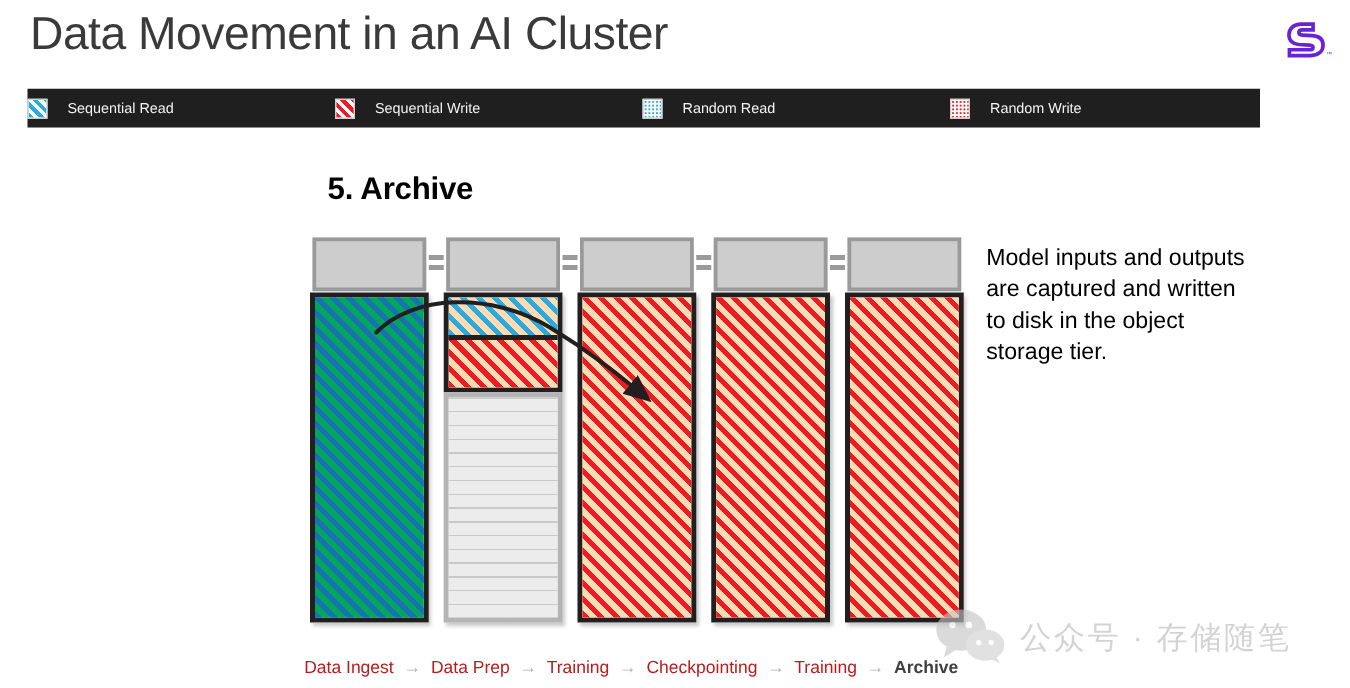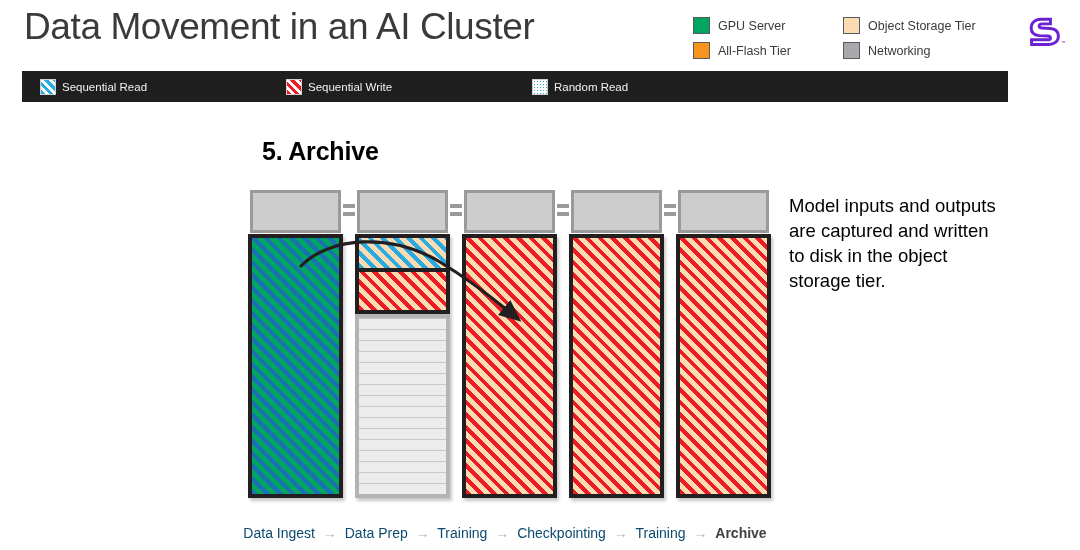--- a/index.html
+++ b/index.html
@@ -34,21 +34,21 @@
   .legend-label{font-size:12.5px;color:#3a3a3a;white-space:nowrap;}
 
   .brand-logo{position:absolute;left:1024px;top:10px;width:42px;height:42px;}
 
   
   .patbar{
     position:absolute;left:22px;top:71px;width:986px;height:31px;
     background:#1f1f1f;
     display:flex;align-items:center;
   }
-  .pat-item{display:flex;align-items:center;gap:6px;width:246px;padding-left:18px;box-sizing:border-box;}
+  .pat-item{display:flex;align-items:center;gap:16px;width:246px;box-sizing:border-box;}
   .pat-swatch{width:16px;height:16px;flex:0 0 auto;border:1px solid #cfcfcf;box-sizing:border-box;}
   .pat-label{font-size:11.5px;color:#f2f2f2;white-space:nowrap;}
 
   .pat-seqread{
     background-color:#ffffff;
     background-image:repeating-linear-gradient(45deg,#29ABE2 0 3px,#ffffff 3px 6px);
   }
   .pat-randread{
     background-color:#ffffff;
     background-image:radial-gradient(#29ABE2 44%,transparent 46%);
@@ -120,78 +120,64 @@
   .caption{
     position:absolute;left:789px;top:193px;width:215px;
     font-size:18.5px;line-height:25px;color:#000000;font-weight:400;
   }
 
   
   .breadcrumb{
     position:absolute;left:0;top:525px;width:1010px;
     text-align:center;font-size:14px;color:#b2b2b2;white-space:nowrap;
   }
-  .breadcrumb .crumb{color:#0c4a6e;}
+  .breadcrumb .crumb{color:#b91c1c;}
   .breadcrumb .crumb.active{color:#404040;font-weight:700;}
   .breadcrumb .sep{color:#b2b2b2;padding:0 4px;}
 
   
   .watermark{
     position:absolute;left:748px;top:487px;
     display:flex;align-items:center;gap:12px;
     opacity:0.62;
   }
   .wm-text{font-size:25px;color:#b9b9b9;letter-spacing:2px;white-space:nowrap;}
 </style>
 </head>
 <body>
 
 <div class="slide">
 
   <div class="header">
 
     <div class="title">Data Movement in an AI Cluster</div>
 
-    <div class="legend-grid">
-      <div class="legend-item">
-        <span class="legend-swatch" style="background:#00A560;"></span>
-        <span class="legend-label">GPU Server</span>
-      </div>
-      <div class="legend-item">
-        <span class="legend-swatch" style="background:#FBDCB2;"></span>
-        <span class="legend-label">Object Storage Tier</span>
-      </div>
-      <div class="legend-item">
-        <span class="legend-swatch" style="background:#F7941E;"></span>
-        <span class="legend-label">All-Flash Tier</span>
-      </div>
-      <div class="legend-item">
-        <span class="legend-swatch" style="background:#A7A9AC;"></span>
-        <span class="legend-label">Networking</span>
-      </div>
-    </div>
 
     <svg class="brand-logo" viewBox="0 0 100 100">
       <path d="M63 22 H40 C26 22 17 31 17 43 C17 53 24 60 36 61 L56 62 C61 62.4 63 64 63 66.5 C63 69.5 60.5 71 56 71 H18 V82 H58 C73 82 82 74 82 62 C82 51.5 75 45 62 44 L43 43 C38.5 42.7 36 41 36 38 C36 35 38.5 33 43 33 H63 Z" fill="none" stroke="#6B21D6" stroke-width="7" stroke-linejoin="miter"></path>
       <text x="88" y="82" font-size="11" fill="#6B21D6" font-family="'Liberation Sans',sans-serif">™</text>
     </svg>
   </div>
 
   <div class="patbar">
     <div class="pat-item">
       <span class="pat-swatch pat-seqread"></span>
       <span class="pat-label">Sequential Read</span>
     </div>
     <div class="pat-item">
       <span class="pat-swatch pat-seqwrite"></span>
       <span class="pat-label">Sequential Write</span>
     </div>
     <div class="pat-item">
       <span class="pat-swatch pat-randread"></span>
       <span class="pat-label">Random Read</span>
+    </div>
+    <div class="pat-item">
+      <span class="pat-swatch pat-randwrite"></span>
+      <span class="pat-label">Random Write</span>
     </div>
   </div>
 
   <div class="stage-title">5. Archive</div>
 
   <div class="rack">
 
     <div class="column" style="left:0px;">
       <div class="net-box"></div>
       <div class="link">
@@ -267,14 +253,27 @@
     <span class="sep">→</span>
     <span class="crumb">Training</span>
     <span class="sep">→</span>
     <span class="crumb">Checkpointing</span>
     <span class="sep">→</span>
     <span class="crumb">Training</span>
     <span class="sep">→</span>
     <span class="crumb active">Archive</span>
   </div>
 
+  <div class="watermark">
+    <svg width="56" height="44" viewBox="0 0 56 44">
+      <ellipse cx="21" cy="17" rx="20" ry="16.5" fill="#c4c4c4"></ellipse>
+      <path d="M10 28 L7 39 L18 32 Z" fill="#c4c4c4"></path>
+      <circle cx="14" cy="13" r="2.6" fill="#ffffff"></circle>
+      <circle cx="27" cy="13" r="2.6" fill="#ffffff"></circle>
+      <ellipse cx="40" cy="29" rx="15.5" ry="12.5" fill="#cfcfcf"></ellipse>
+      <path d="M49 38 L52 44 L44 40 Z" fill="#cfcfcf"></path>
+      <circle cx="35" cy="27" r="2.1" fill="#ffffff"></circle>
+      <circle cx="45" cy="27" r="2.1" fill="#ffffff"></circle>
+    </svg>
+    <span class="wm-text">公众号 · 存储随笔</span>
+  </div>
 
 </div>
 
 </body></html>

